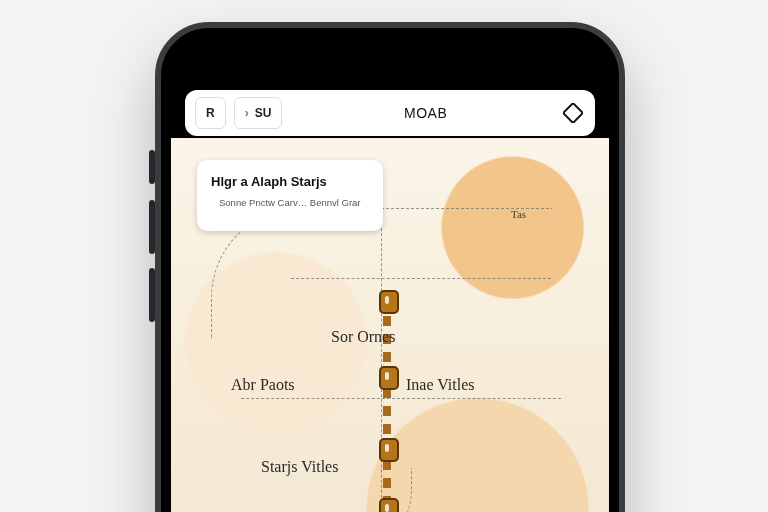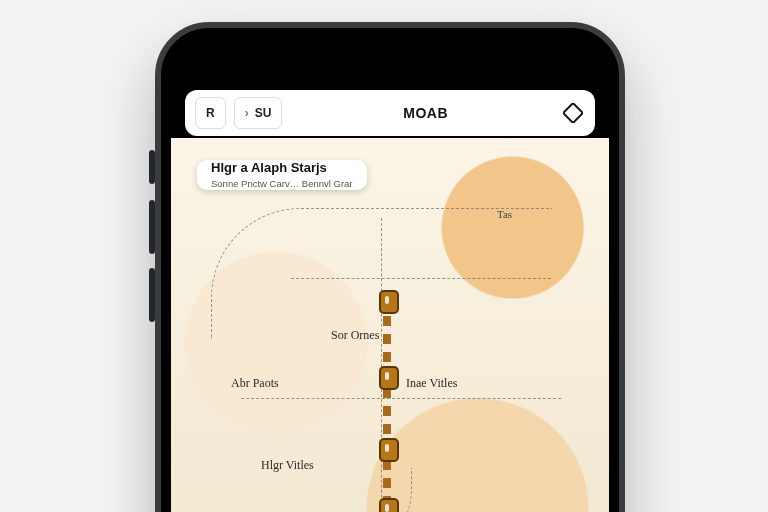--- a/index.html
+++ b/index.html
@@ -26,21 +26,21 @@
   .status .right{display:flex;align-items:center;gap:6px}
   .sig svg,.bat svg{display:block}
 
   
   .search{position:absolute;top:52px;left:14px;right:14px;height:46px;background:#fff;
           border-radius:12px;box-shadow:0 1px 4px rgba(0,0,0,.12);display:flex;align-items:center;
           padding:0 10px;z-index:45;font-family:-apple-system,Helvetica,Arial,sans-serif}
   .chip{height:30px;padding:0 10px;border:1px solid #ddd;border-radius:6px;
         display:flex;align-items:center;gap:6px;font-size:12px;font-weight:600;color:#222;margin-right:8px}
   .chip .chev{color:#777}
-  .title{flex:1;text-align:center;font-size:14px;font-weight:700;letter-spacing:.5px;color:#111}
+  .title{flex:1;text-align:center;font-size:14px;font-weight:400;letter-spacing:.5px;color:#111}
   .dir{width:24px;height:24px;display:flex;align-items:center;justify-content:center}
 
   
   .map{position:absolute;top:100px;left:0;right:0;height:640px;
        background:
         radial-gradient(circle at 78% 14%,#f2c58a 0 70px,transparent 72px),
         radial-gradient(circle at 70% 58%,#f5d7ad 0 110px,transparent 112px),
         radial-gradient(circle at 24% 32%,#f9e9d2 0 90px,transparent 92px),
         linear-gradient(180deg,#fbf5e8,#f6ecd8 38%,#f3e8d2 62%,#f2e6cf);
        z-index:10}
@@ -50,29 +50,29 @@
   .r3{left:70px;top:260px;width:320px;height:1px;border:none;border-top:1px dashed #6b6b6b}
   .r4{left:210px;top:80px;width:1px;height:320px;border:none;border-left:1px dashed #6b6b6b}
   .r5{left:40px;top:330px;width:200px;height:90px;border-left:none;border-top:none;border-bottom-right-radius:70px}
 
   .route{position:absolute;left:212px;top:160px;width:8px;height:260px;
          background:repeating-linear-gradient(180deg,#a66a1f 0 10px,transparent 10px 18px)}
   .pin{position:absolute;width:16px;height:20px;background:#b57619;border:2px solid #5a3607;border-radius:5px;left:208px}
   .pin:after{content:"";position:absolute;left:4px;top:4px;width:4px;height:8px;background:#fff;border-radius:2px;opacity:.8}
   .p1{top:152px}.p2{top:228px}.p3{top:300px}.p4{top:360px}
 
-  .lbl{position:absolute;font-size:12px;color:#2a2a2a;white-space:nowrap}
+  .lbl{position:absolute;font-size:16px;color:#2a2a2a;white-space:nowrap}
   .lbl.sm{font-size:11px;color:#444}
 
   
   .card{position:absolute;left:26px;top:122px;background:#fff;border-radius:10px;
-        box-shadow:0 2px 6px rgba(0,0,0,.18);padding:0 14px;z-index:40;max-width:200px;
+        box-shadow:0 2px 6px rgba(0,0,0,.18);padding:14px 14px;z-index:40;max-width:200px;
         font-family:-apple-system,Helvetica,Arial,sans-serif}
   .card h4{margin:0 0 3px;font-size:13px;font-weight:700;color:#111}
-  .card p{margin:0;font-size:9.5px;color:#555;line-height:1.25}
+  .card p{margin:8px;font-size:9.5px;color:#555;line-height:1.25}
 </style>
 </head>
 <body>
 <div class="stage">
 
 <div class="btn-side btn-l1"></div>
 <div class="btn-side btn-l2"></div>
 <div class="btn-side btn-l3"></div>
 <div class="btn-side btn-r"></div>
 
@@ -127,24 +127,24 @@
       <div class="road r3"></div>
       <div class="road r4"></div>
       <div class="road r5"></div>
 
       <div class="route"></div>
       <div class="pin p1"></div>
       <div class="pin p2"></div>
       <div class="pin p3"></div>
       <div class="pin p4"></div>
 
-      <span class="lbl sm" style="left:326px;top:70px">Tas</span>
+      <span class="lbl sm" style="left:340px;top:70px">Tas</span>
       <span class="lbl" style="left:160px;top:190px">Sor Ornes</span>
       <span class="lbl" style="left:60px;top:238px">Abr Paots</span>
       <span class="lbl" style="left:235px;top:238px">Inae Vitles</span>
-      <span class="lbl" style="left:90px;top:320px">Hlgr Vitles</span>
+      <span class="lbl" style="left:90px;top:320px">Starjs Vitles</span>
 
     </div>
 
   </div>
 </div>
 
 </div>
 
 </body></html>

